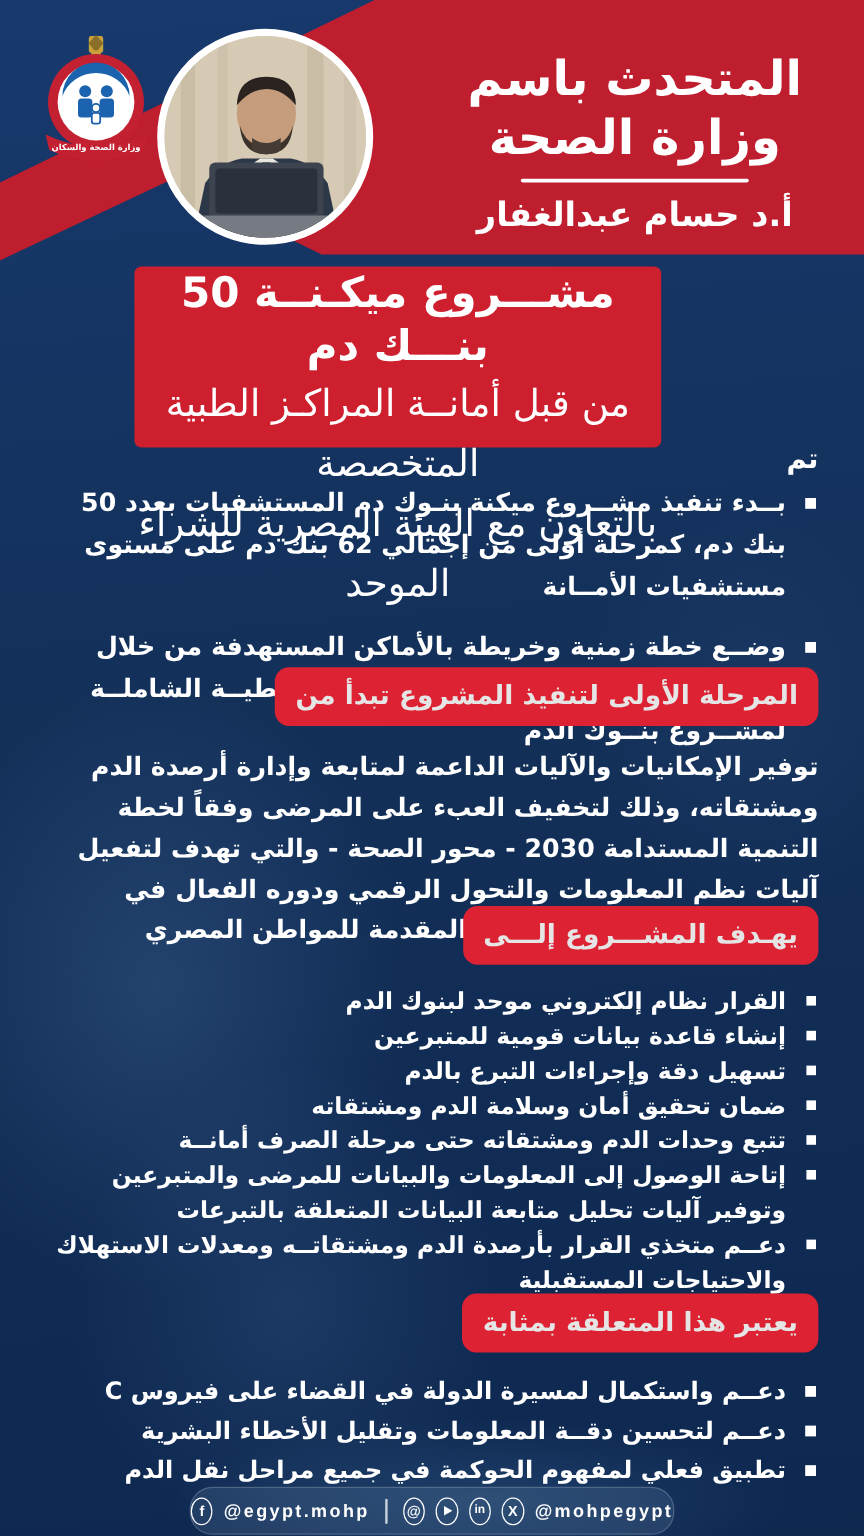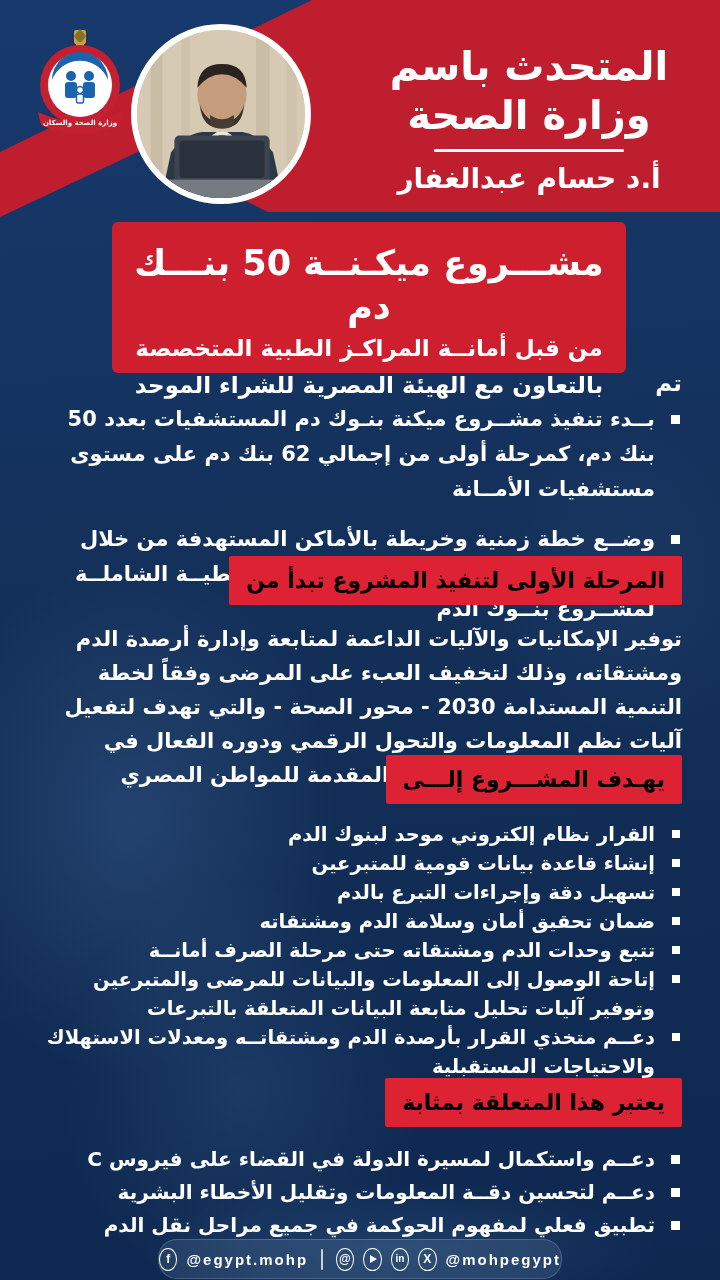--- a/index.html
+++ b/index.html
@@ -27,37 +27,37 @@
 
   .logo{position:absolute;left:30px;top:28px;width:100px;height:118px;}
 
   .portrait{
     position:absolute;left:131px;top:24px;width:180px;height:180px;border-radius:50%;
     border:6px solid #fff;box-sizing:border-box;overflow:hidden;background:#d8cdbb;
   }
 
   
   .title-box{
-    position:absolute;left:112px;top:222px;width:514px;height:151px;border-radius:6px;
-    background:#ce1f2f;direction:rtl;text-align:center;box-sizing:border-box;padding-top:20px;
+    position:absolute;left:112px;top:222px;width:439px;height:151px;border-radius:6px;
+    background:#ce1f2f;direction:rtl;text-align:center;box-sizing:border-box;padding-top:2px;
   }
   .title-line1{font-size:35px;font-weight:bold;line-height:1.25;}
-  .title-line2,.title-line3{font-size:23px;font-weight:bold;line-height:1.62;}
+  .title-line2,.title-line3{font-size:31px;font-weight:normal;line-height:1.62;}
 
   
   .abs{position:absolute;left:38px;right:38px;direction:rtl;text-align:right;}
   .heading-word{top:370px;font-size:23px;font-weight:bold;}
   .blist{list-style:none;margin:0;padding:0;}
   .blist li{position:relative;padding-right:27px;font-weight:bold;}
   .blist .sq{position:absolute;right:2px;width:9px;height:9px;background:#fff;}
   .list1{top:402px;}
   .list1 li{font-size:21px;line-height:35px;margin-bottom:15px;}
   .list1 .sq{top:13px;}
   .banner{
-    position:absolute;right:38px;background:#dd2233;border-radius:2px;color:#000000;
+    position:absolute;right:38px;background:#dd2233;border-radius:12px;color:#e5e5e5;
     font-weight:bold;font-size:22px;direction:rtl;text-align:center;
     padding:12px 17px;box-sizing:border-box;
   }
   .banner1{top:556px;}
   .para{top:622px;font-size:21px;font-weight:bold;line-height:34px;}
   .banner2{top:755px;}
   .list2{top:820px;}
   .list2 li{font-size:19.5px;line-height:29px;margin-bottom:0;}
   .list2 .sq{top:10px;width:8px;height:8px;}
   .banner3{top:1078px;}

